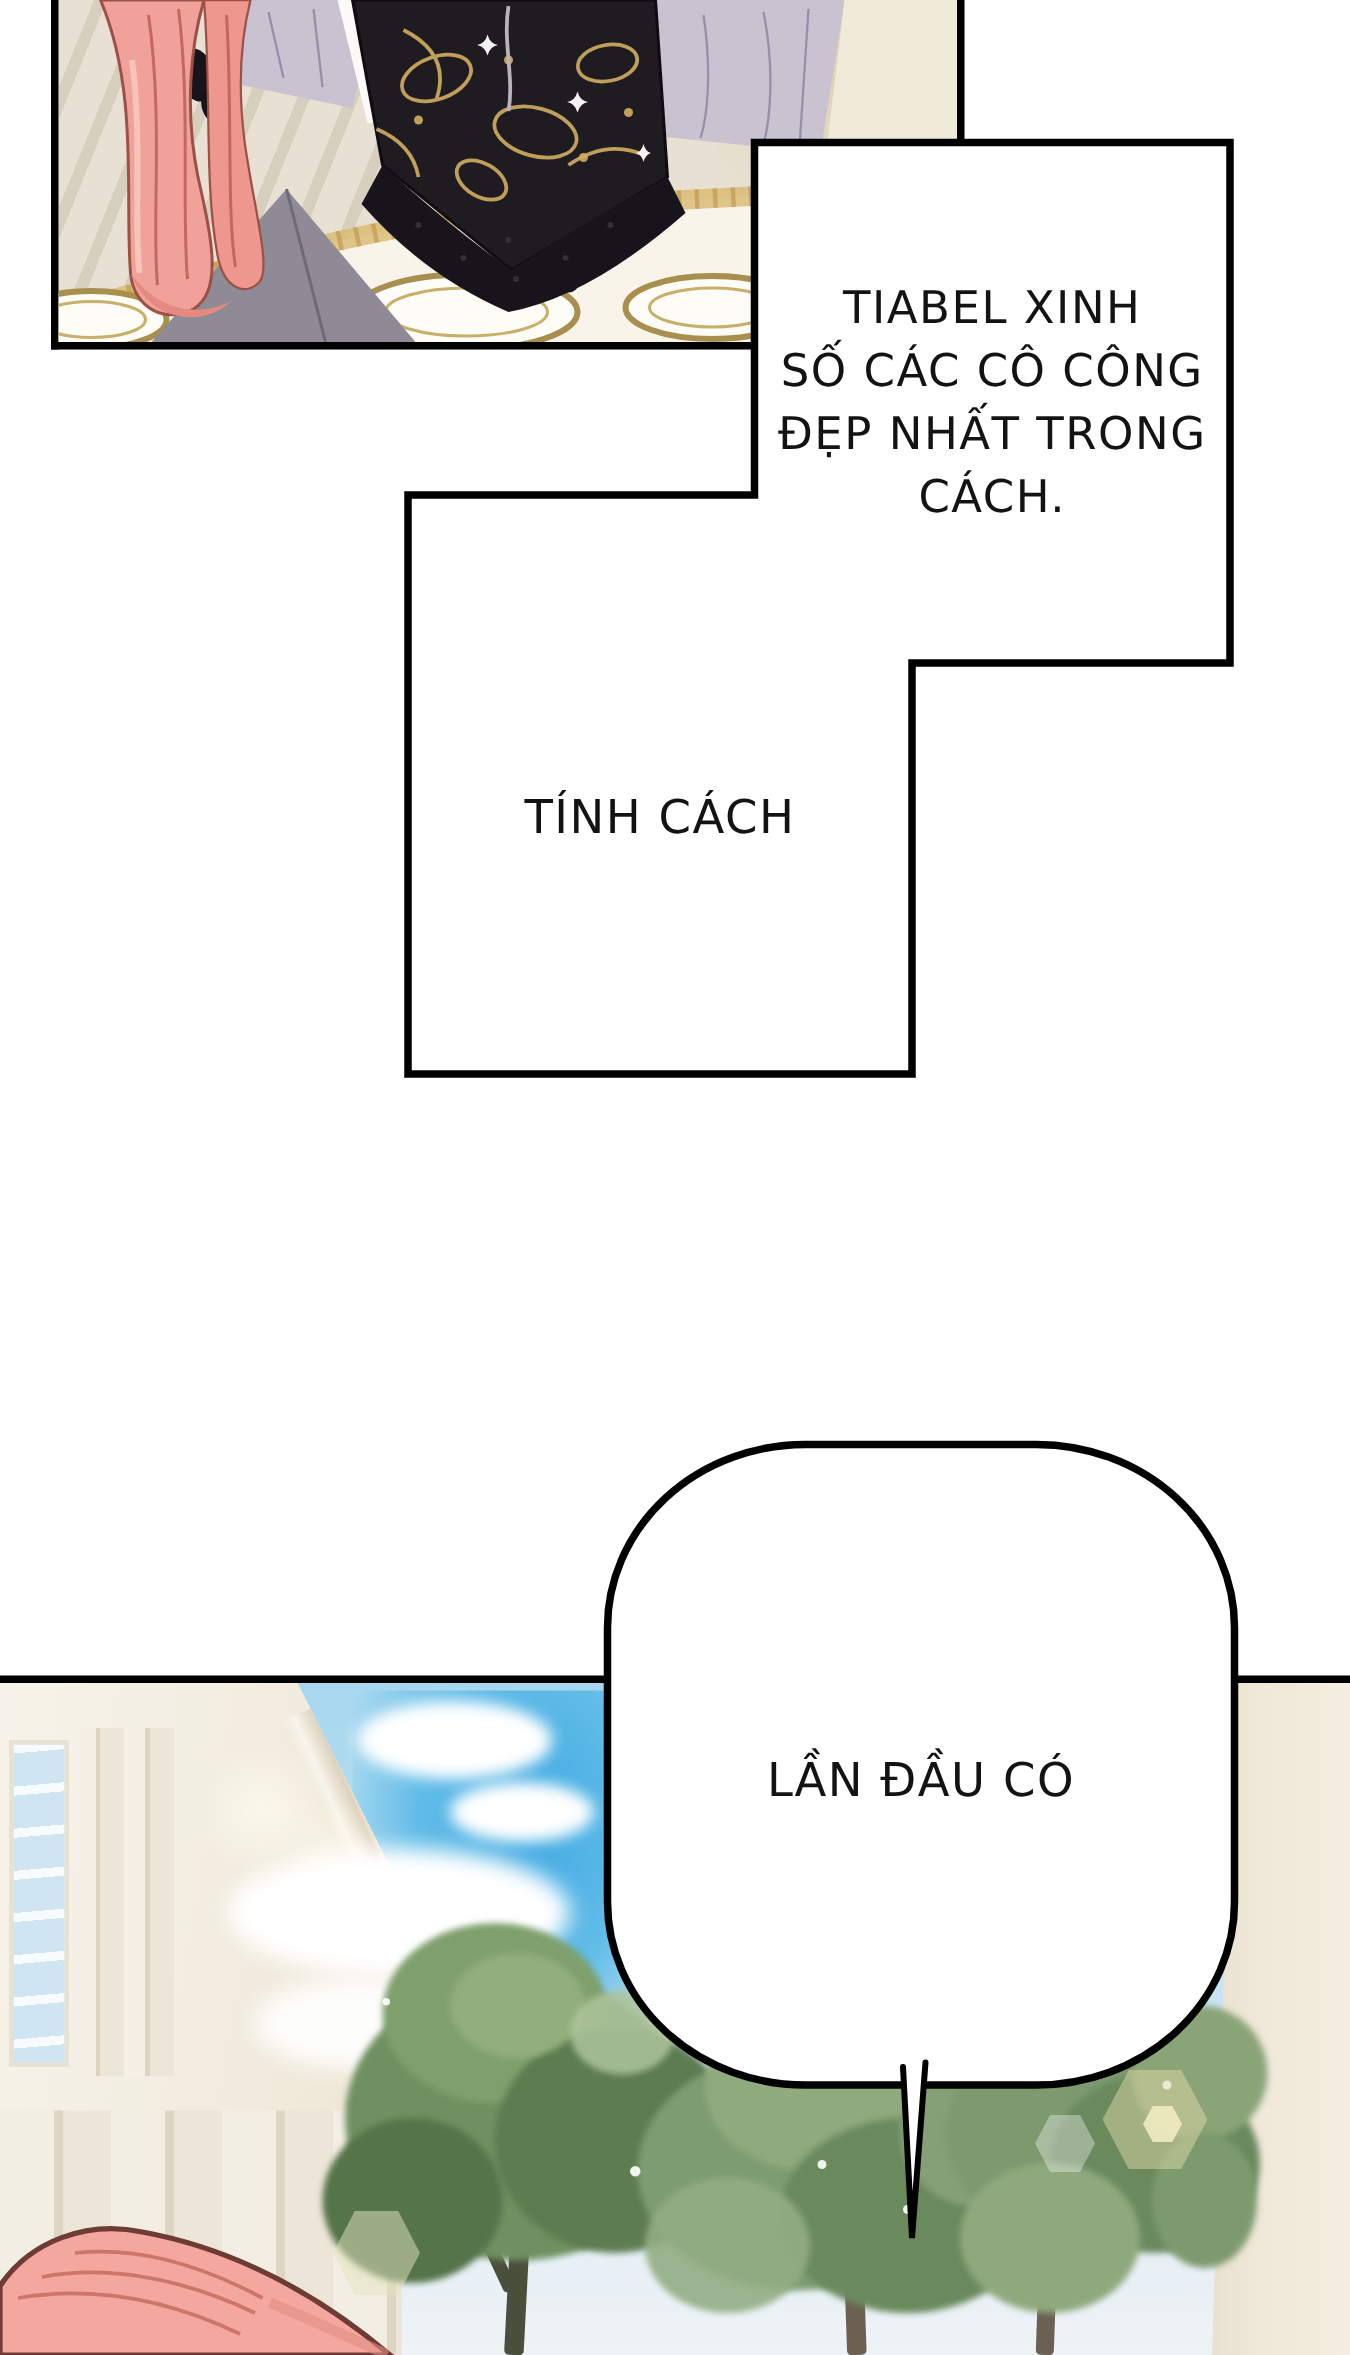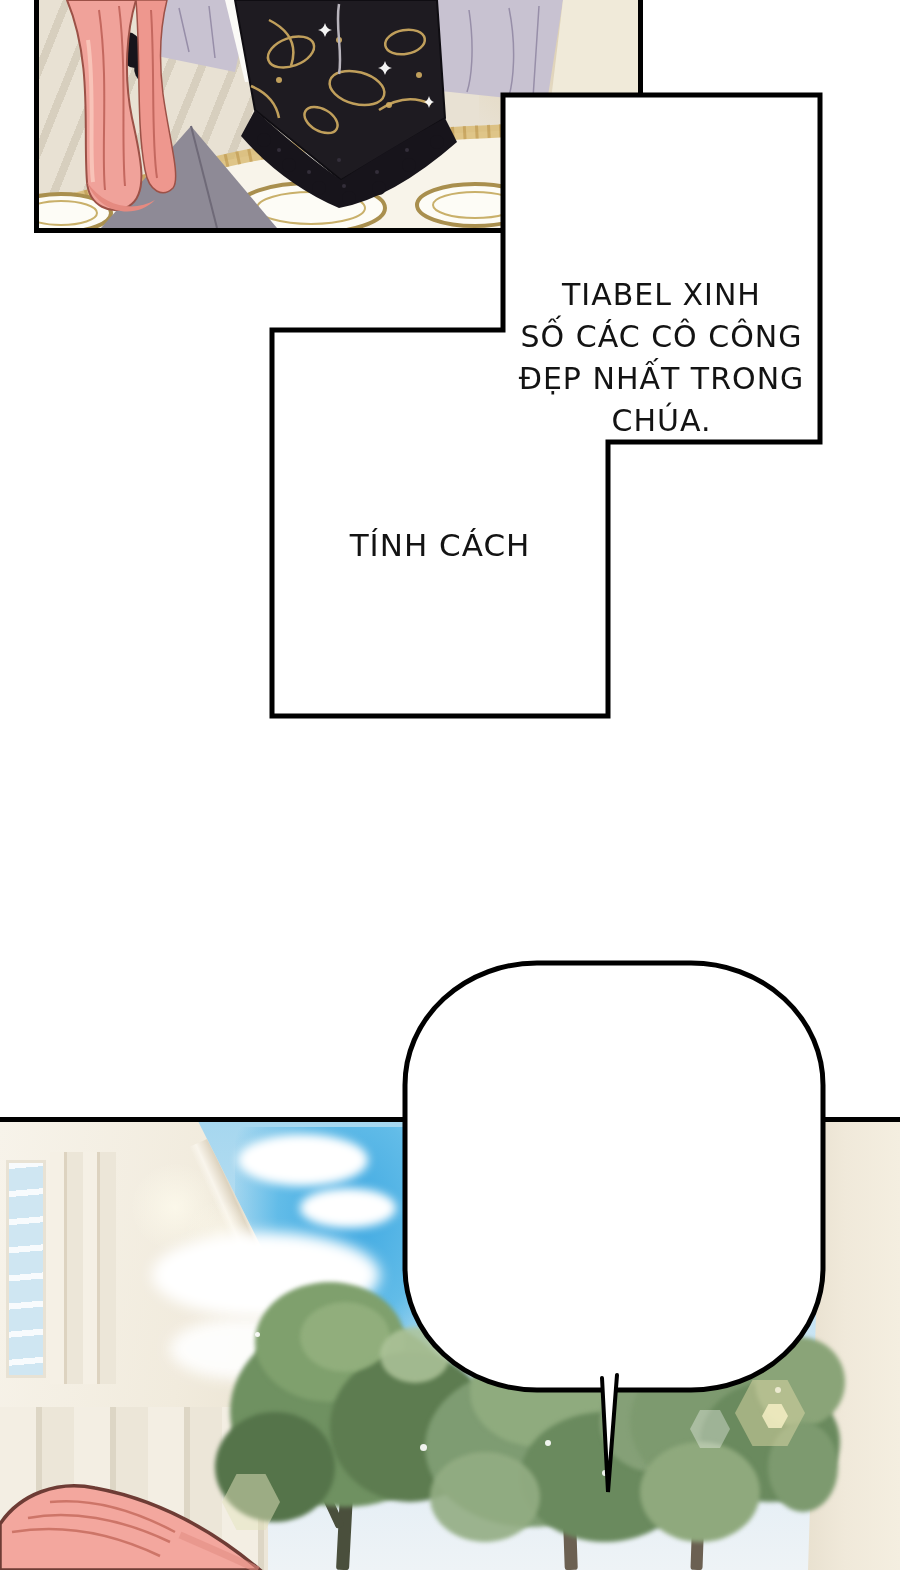--- a/index.html
+++ b/index.html
@@ -12,21 +12,21 @@
           box-sizing:border-box;overflow:hidden;background:#e8e1d3;}
   .p1-streaks{left:0;top:0;width:45%;height:100%;
       background:repeating-linear-gradient(112deg,rgba(255,255,255,0) 0 22px,rgba(176,165,142,.30) 22px 30px);}
   .p1-tan{left:440px;top:0;width:160px;height:125px;
       background:radial-gradient(ellipse at 70% 30%,#dbcdb0 0%,#e4d9c2 55%,rgba(232,225,211,0) 100%);}
   .p1-svg{left:0;top:0;width:599px;height:228px;}
 
   
   .stext{display:flex;flex-direction:column;justify-content:center;align-items:center;
          text-align:center;color:#131313;letter-spacing:1px;box-sizing:border-box;z-index:6;}
-  .t1{left:503px;top:95px;width:317px;height:347px;font-size:30px;line-height:42px;justify-content:flex-end;}
+  .t1{left:503px;top:95px;width:317px;height:347px;font-size:30px;line-height:42px;}
   .t2{left:272px;top:330px;width:336px;height:386px;font-size:31px;line-height:46px;padding-top:44px;}
   .t3{left:405px;top:963px;width:418px;height:427px;font-size:31px;line-height:61px;padding-top:22px;}
 
   
   .panel2{left:0;top:1117px;width:900px;height:453px;border-top:5px solid #000;box-sizing:border-box;
           overflow:hidden;background:linear-gradient(180deg,#a6d7ef 0%,#c2e2f3 40%,#e2edf5 75%,#eef3f6 100%);}
   .sky-vivid{left:235px;top:5px;width:195px;height:255px;
       background:radial-gradient(ellipse at 60% 35%,#3fa9e2 0%,#62bce8 45%,rgba(98,188,232,0) 78%);}
   .building{left:0;top:0;width:315px;height:322px;
       background:linear-gradient(100deg,#f7f3ea 0%,#f1ebdd 60%,#e9e1cf 100%);
@@ -217,23 +217,24 @@
   <svg class="abs overlay" viewBox="0 0 900 1570">
     <polygon points="503,95 820,95 820,442 608,442 608,716 272,716 272,330 503,330" fill="#ffffff" stroke="#000000" stroke-width="5"></polygon>
     <rect x="405" y="963" width="418" height="427" rx="132" ry="122" fill="#ffffff" stroke="#000000" stroke-width="5"></rect>
     <path d="M602,1378 L608,1492 L617,1375" fill="#ffffff" stroke="#000000" stroke-width="4" stroke-linecap="round"></path>
   </svg>
 
   <div class="abs stext t1">
     <span>TIABEL XINH</span>
     <span>SỐ CÁC CÔ CÔNG</span>
     <span>ĐẸP NHẤT TRONG</span>
-    <span>CHÚA.</span>
+    <span>CÁCH.</span>
   </div>
 
   <div class="abs stext t2">
     <span>TÍNH CÁCH</span>
   </div>
 
   <div class="abs stext t3">
+    <span>LẦN ĐẦU CÓ</span>
   </div>
 
 </div>
 
 </body></html>

